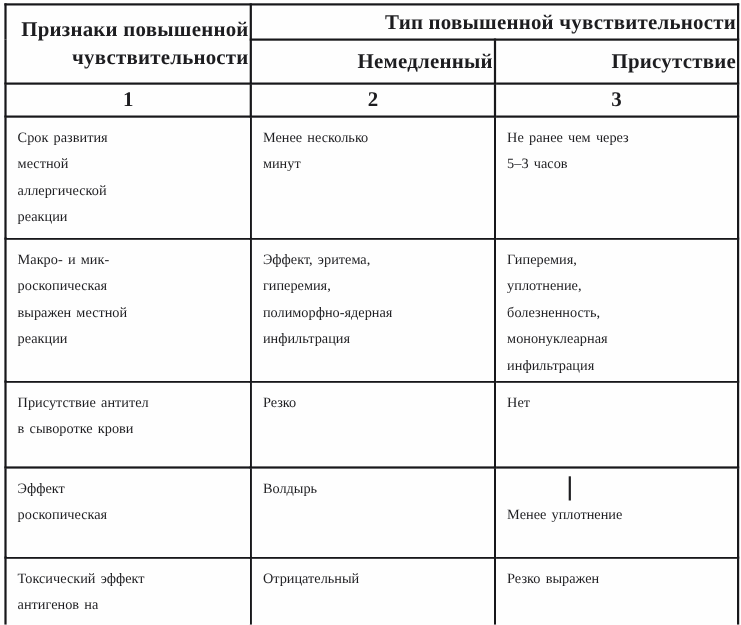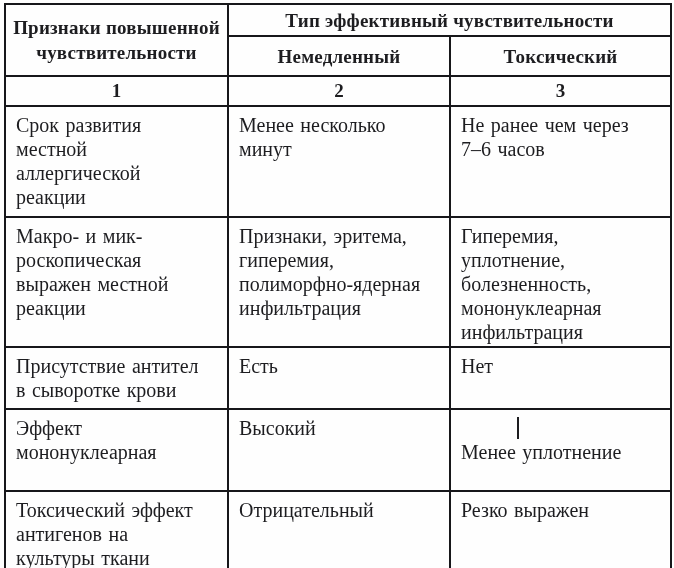--- a/index.html
+++ b/index.html
@@ -27,37 +27,37 @@
   table.scan-table td {
     border: 2px solid #17171a;
     background: #fefefe;
     overflow: hidden;
   }
   
   .hdr-cell {
     font-weight: bold;
     font-size: 19px;
     line-height: 25px;
-    text-align: center;
+    text-align: right;
     vertical-align: middle;
     white-space: pre-line;
     letter-spacing: 0.2px;
   }
   
   .idx-cell {
     font-weight: bold;
     font-size: 19px;
     text-align: center;
     vertical-align: middle;
   }
   
   .body-cell {
     vertical-align: top;
     padding: 6px 8px 2px 10px;
-    font-size: 20px;
+    font-size: 13px;
     line-height: 24px;
     white-space: pre-line;
     word-spacing: 1.5px;
     position: relative;
   }
   .artifact-line {
     position: absolute;
     left: 66px;
     top: 7px;
     width: 2px;
@@ -72,70 +72,70 @@
   <table class="scan-table">
     <colgroup>
       <col style="width: 223px">
       <col style="width: 222px">
       <col style="width: 221px">
     </colgroup>
     <tbody>
       <tr style="height: 32px">
         <td rowspan="2" class="hdr-cell">Признаки повышенной
 чувствительности</td>
-        <td colspan="2" class="hdr-cell">Тип эффективный чувствительности</td>
+        <td colspan="2" class="hdr-cell">Тип повышенной чувствительности</td>
       </tr>
       <tr style="height: 40px">
         <td class="hdr-cell">Немедленный</td>
-        <td class="hdr-cell">Токсический</td>
+        <td class="hdr-cell">Присутствие</td>
       </tr>
       <tr style="height: 30px">
         <td class="idx-cell">1</td>
         <td class="idx-cell">2</td>
         <td class="idx-cell">3</td>
       </tr>
 
       <tr style="height: 111px">
         <td class="body-cell">Срок развития
 местной
 аллергической
 реакции</td>
         <td class="body-cell">Менее несколько
 минут</td>
         <td class="body-cell">Не ранее чем через
-7–6 часов</td>
+5–3 часов</td>
       </tr>
 
       <tr style="height: 126px">
         <td class="body-cell">Макро- и мик-
 роскопическая
 выражен местной
 реакции</td>
-        <td class="body-cell">Признаки, эритема,
+        <td class="body-cell">Эффект, эритема,
 гиперемия,
 полиморфно-ядерная
 инфильтрация</td>
         <td class="body-cell">Гиперемия,
 уплотнение,
 болезненность,
 мононуклеарная
 инфильтрация</td>
       </tr>
 
-      <tr style="height: 62px">
+      <tr style="height: 78px">
         <td class="body-cell">Присутствие антител
 в сыворотке крови</td>
-        <td class="body-cell">Есть</td>
+        <td class="body-cell">Резко</td>
         <td class="body-cell">Нет</td>
       </tr>
 
       <tr style="height: 61px">
         <td class="body-cell">Эффект
-мононуклеарная</td>
-        <td class="body-cell">Высокий</td>
+роскопическая</td>
+        <td class="body-cell">Волдырь</td>
         <td class="body-cell">
           <span>Менее уплотнение</span>
           <span class="artifact-line"></span>
         </td>
       </tr>
 
       <tr style="height: 75px">
         <td class="body-cell">Токсический эффект
 антигенов на
 культуры ткани</td>

